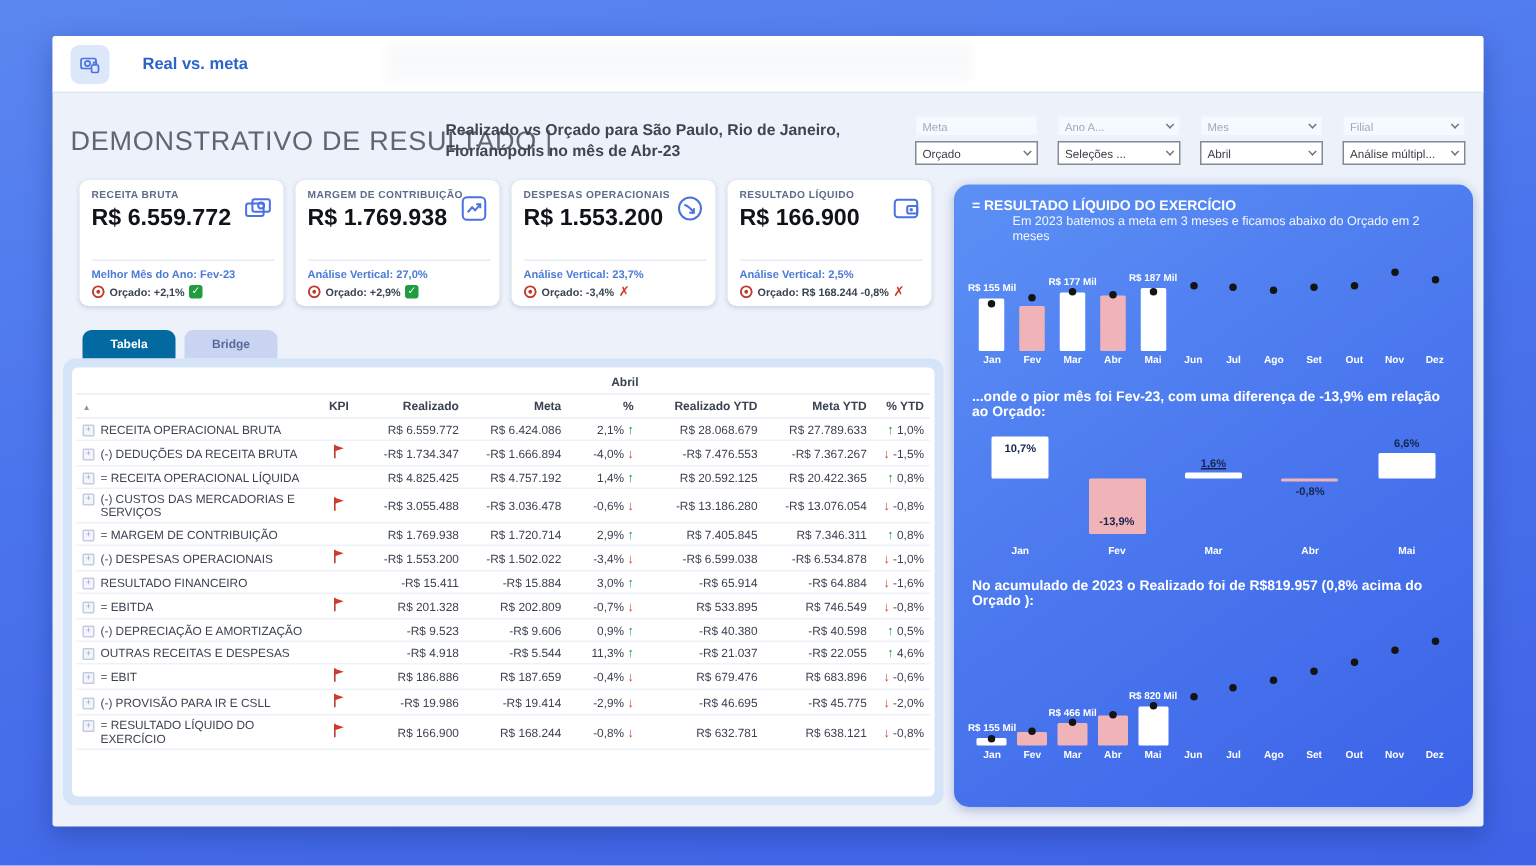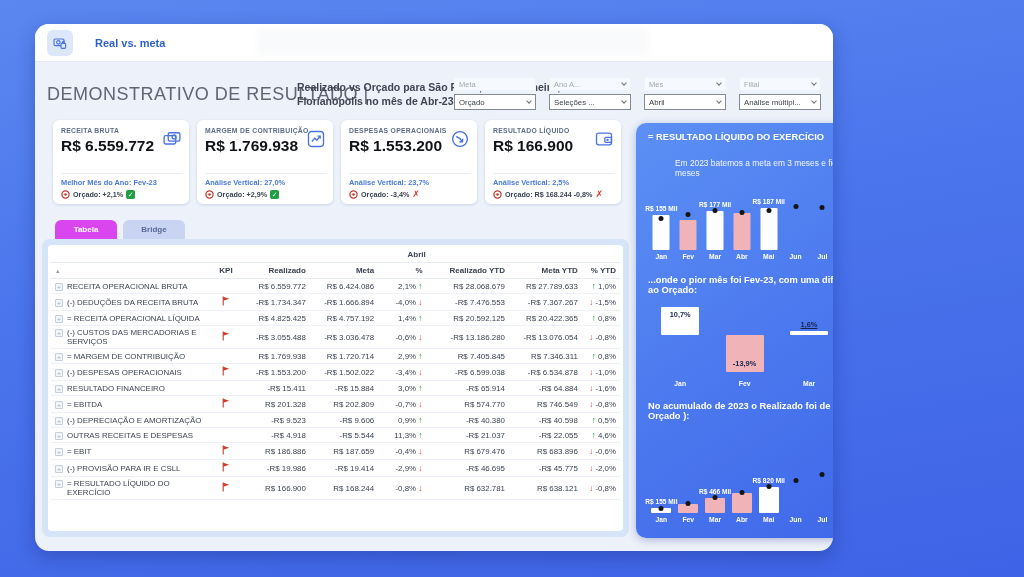--- a/index.html
+++ b/index.html
@@ -1,21 +1,21 @@
 <!DOCTYPE html>
 <html><head>
 <meta charset="utf-8">
 <style>
   * { margin:0; padding:0; box-sizing:border-box; }
   html,body { width:1024px; height:577px; overflow:hidden;
     font-family:"Liberation Sans","DejaVu Sans",sans-serif; }
   .frame { position:absolute; inset:0; width:1024px; height:577px;
     background:linear-gradient(170deg,#5b87f0 0%,#4a74ec 45%,#3f63e6 100%); }
-  .card { position:absolute; left:35px; top:24px; width:798px; height:527px;
-    background:#ecf1fa; border-radius:14px; overflow:hidden;
+  .card { position:absolute; left:35px; top:24px; width:954px; height:527px;
+    background:#ecf1fa; border-radius:2px; overflow:hidden;
     box-shadow:0 6px 18px rgba(20,40,120,.35); }
   
   .topbar { position:absolute; left:0; top:0; width:100%; height:38px; background:#ffffff;
     border-bottom:1px solid #e2e8f4; display:flex; align-items:center; }
   .badge { width:26px; height:26px; margin-left:12px; background:#dce8fa; border-radius:6px;
     display:flex; align-items:center; justify-content:center; cursor:pointer; }
   .topbar-title { margin-left:22px; font-size:11px; font-weight:700; color:#2c62cc; }
   .blur-strip { position:absolute; left:222px; top:6px; width:392px; height:26px; border-radius:4px;
     background:repeating-linear-gradient(180deg,#eceef2 0 4px,#f8f9fb 4px 9px); filter:blur(3px); opacity:.45; }
   
@@ -43,21 +43,21 @@
   .kpi-line1 { font-size:7.4px; font-weight:700; color:#4a7ad6; }
   .kpi-line2 { font-size:7.2px; font-weight:700; color:#3c4452; margin-top:3px;
     display:flex; align-items:center; gap:3px; white-space:nowrap; }
   .check-ico { width:9px; height:9px; background:#1f9d3f; border-radius:2px; color:#fff;
     font-size:7px; line-height:9px; text-align:center; flex:none; }
   .x-ico { color:#d03a2b; font-size:9px; font-weight:700; line-height:9px; flex:none; }
   
   .tabs { position:absolute; left:20px; top:196px; display:flex; gap:6px; }
   .tab { min-width:62px; height:19px; border-radius:6px 6px 0 0; font-size:8px; font-weight:700;
     display:flex; align-items:center; justify-content:center; cursor:pointer; padding:0 12px; }
-  .tab.active { background:#d946ef; color:#ffffff; }
+  .tab.active { background:#0369a1; color:#ffffff; }
   .tab.inactive { background:#c9d4f2; color:#5a6a9a; }
   
   .table-wrap { position:absolute; left:7px; top:215px; width:587px; height:298px;
     background:#d6e4f7; border-radius:8px; padding:6px; }
   .table-panel { background:#ffffff; border-radius:4px; width:100%; height:100%; padding:2px 3px; overflow:hidden; }
   table.dre { width:100%; border-collapse:collapse; table-layout:fixed; }
   table.dre th { font-size:8px; color:#3b4252; font-weight:700; padding:3px 4px; border-bottom:1px solid #e8ecf4; }
   th.group { text-align:center; font-size:8.6px; }
   th.colh { text-align:right; white-space:nowrap; }
   th.colh.center { text-align:center;margin-top:12px; }
@@ -73,21 +73,21 @@
   .expander { width:8px; height:8px; flex:none; margin-top:1px; border:1px solid #c3cddf;
     border-radius:1px; background:#f2f6fc; color:#9aa6bd; font-size:6px; line-height:6px;
     text-align:center; cursor:pointer; }
   .arrow-up { color:#1f9d3f; font-weight:700; font-size:8.5px; }
   .arrow-down { color:#d03a2b; font-weight:700; font-size:8.5px; }
   
   .panel { position:absolute; left:601px; top:99px; width:346px; height:415px; border-radius:10px;
     background:linear-gradient(145deg,#5c90f5 0%,#4a77ee 50%,#3c63e8 100%);
     padding:9px 12px; box-shadow:0 2px 8px rgba(30,50,140,.3); }
   .p-title { font-size:9.3px; font-weight:700; color:#ffffff; }
-  .p-sub { font-size:8.4px; color:#f2f6ff; margin-top:16px;padding-left:27px; }
+  .p-sub { font-size:8.4px; color:#f2f6ff; margin-top:0;padding-left:27px; }
   .chart { position:relative; margin-top:4px; }
   .months { display:flex; margin-top:3px; }
   .months span { flex:1; text-align:center; font-size:6.8px; font-weight:700; color:#ffffff; }
   .slot { position:absolute; bottom:0; }
   .bar { position:absolute; bottom:0; left:50%; transform:translateX(-50%); border-radius:1px; cursor:pointer; }
   .dot { position:absolute; left:50%; transform:translateX(-50%); width:5px; height:5px;
     border-radius:50%; }
   .vlabel { position:absolute; left:50%; transform:translateX(-50%); white-space:nowrap;
     font-size:6.6px; font-weight:700; color:#ffffff; }
   .blabel { position:absolute; left:50%; transform:translateX(-50%); white-space:nowrap;
@@ -396,21 +396,21 @@
                     <span>= EBITDA</span>
                   </div>
                 </td>
                 <td class="kpic"><svg width="8" height="10" viewBox="0 0 8 10">
                     <path d="M1.2 0.5 v9" stroke="#b8413a" stroke-width="1.1"></path>
                     <path d="M1.2 0.8 L7.2 2.8 L1.2 4.8 Z" fill="#d03a2b"></path>
                   </svg></td>
                 <td class="num">R$ 201.328</td>
                 <td class="num">R$ 202.809</td>
                 <td class="pct">-0,7% <span class="arrow-down">↓</span></td>
-                <td class="num">R$ 574.770</td>
+                <td class="num">R$ 533.895</td>
                 <td class="num">R$ 746.549</td>
                 <td class="pct"><span class="arrow-down">↓</span> -0,8%</td>
               </tr>
               <tr>
                 <td class="lbl">
                   <div class="lblwrap">
                     <span class="expander">+</span>
                     <span>(-) DEPRECIAÇÃO E AMORTIZAÇÃO</span>
                   </div>
                 </td>

